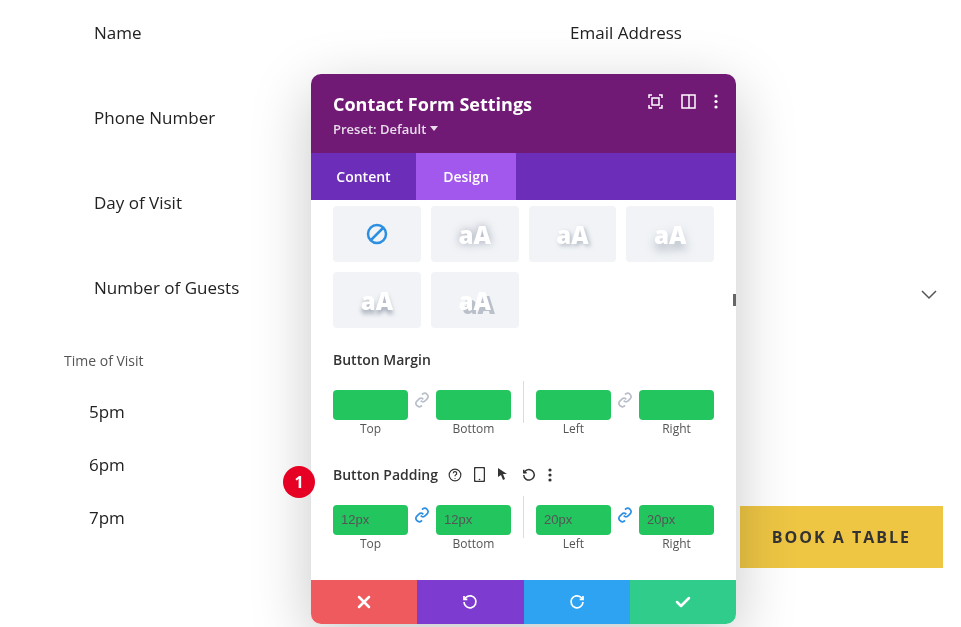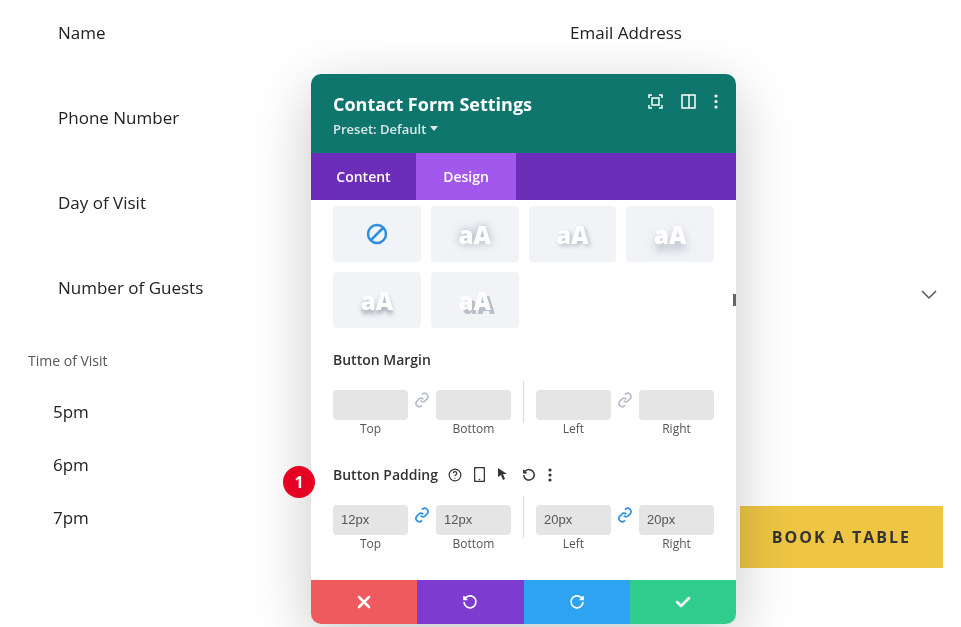--- a/index.html
+++ b/index.html
@@ -1,31 +1,31 @@
 <!DOCTYPE html>
 <html><head>
   <meta charset="utf-8">
   <style>
     * { margin: 0; padding: 0; box-sizing: border-box; }
     body { font-family: 'Open Sans', -apple-system, BlinkMacSystemFont, sans-serif; width: 961px; height: 627px; position: relative; background: #fff; overflow: hidden; }
     
-    .page-bg { position: absolute; inset: 0; padding: 15px 28px; }
+    .page-bg { position: absolute; inset: 0; padding: 15px 64px; }
     .form-field { font-size: 17px; color: #222; font-weight: 400; margin-bottom: 62px; padding-left: 30px; }
     .form-field.name { margin-top: 6px; }
     .form-field.email { position: absolute; left: 540px; top: 21px; }
     .time-section { margin-top: -10px; }
     .time-label { font-size: 14px; color: #555; margin-bottom: 18px; padding-left: 0; }
     .time-option { font-size: 17px; color: #222; margin-bottom: 16px; padding-left: 25px; margin-top: 30px; }
     
     .book-button { position: absolute; right: 18px; top: 506px; background: #eec644; padding: 20px 32px; font-size: 16px; font-weight: 700; letter-spacing: 2px; color: #333; cursor: pointer; }
     
     .dropdown-chevron { position: absolute; right: 24px; top: 283px; }
     
     .settings-modal { position: absolute; left: 311px; top: 74px; width: 425px; background: #fff; box-shadow: 0 16px 60px rgba(0,0,0,0.22); border-radius: 10px; overflow: hidden; }
-    .modal-header { background: #0f766e; padding: 18px 22px 14px; }
+    .modal-header { background: #701a75; padding: 18px 22px 14px; }
     .modal-title { color: #fff; font-size: 18px; font-weight: 700; }
     .modal-preset { color: rgba(255,255,255,0.85); font-size: 13px; font-weight: 600; margin-top: 4px; display: inline-flex; align-items: center; gap: 4px; }
     .header-icons { position: absolute; right: 18px; top: 20px; display: flex; gap: 18px; }
     .header-icons span { color: #fff; cursor: pointer; display: inline-flex; }
     
     .modal-tabs { display: flex; background: #6c2eb9; }
     .modal-tab { flex: 1; text-align: center; padding: 14px 10px; color: #fff; font-size: 14px; font-weight: 600; cursor: pointer; }
     .modal-tab.active { background: #a258ec; }
     .modal-tab.content-tab { flex: 0 0 105px; }
     .modal-tab.design-tab { flex: 0 0 100px; }
@@ -43,21 +43,21 @@
     .aa-5 { text-shadow: 4px 4px 0 rgba(140,150,165,0.55); }
     .no-icon svg { width: 24px; height: 24px; }
     
     .spacing-section { margin-bottom: 20px; }
     .spacing-label { font-size: 14px; font-weight: 600; color: #333; margin-bottom: 12px; display: flex; align-items: center; gap: 10px; }
     .spacing-icons { display: flex; gap: 12px; align-items: center; }
     .spacing-icons span { cursor: pointer; display: inline-flex; }
     
     .spacing-row { display: flex; align-items: center; gap: 0; }
     .spacing-cell { display: flex; flex-direction: column; align-items: center; flex: 1; }
-    .spacing-input { width: 100%; height: 30px; background: #e5e5e5; border: none; border-radius: 4px; padding: 0 8px; font-size: 13px; color: #555; outline: none; }
+    .spacing-input { width: 100%; height: 30px; background: #22c55e; border: none; border-radius: 4px; padding: 0 8px; font-size: 13px; color: #555; outline: none; }
     .spacing-sub { font-size: 12px; color: #555; }
     .link-icon { margin: 0 6px; flex: 0 0 auto; padding-bottom: 22px; }
     .link-icon svg { width: 16px; height: 16px; }
     .link-icon.linked svg { stroke: #2c8fe2; }
     .link-icon.unlinked svg { stroke: #b9bfca; }
     .divider-bar { width: 1px; height: 42px; background: #d9dce2; margin: 0 12px 22px 12px; flex: 0 0 auto; align-self: flex-start; }
     
     .modal-footer { display: flex; height: 44px; }
     .footer-btn { flex: 1; display: flex; align-items: center; justify-content: center; cursor: pointer; color: #fff; }
     .footer-cancel { background: #ef5a5e; }

